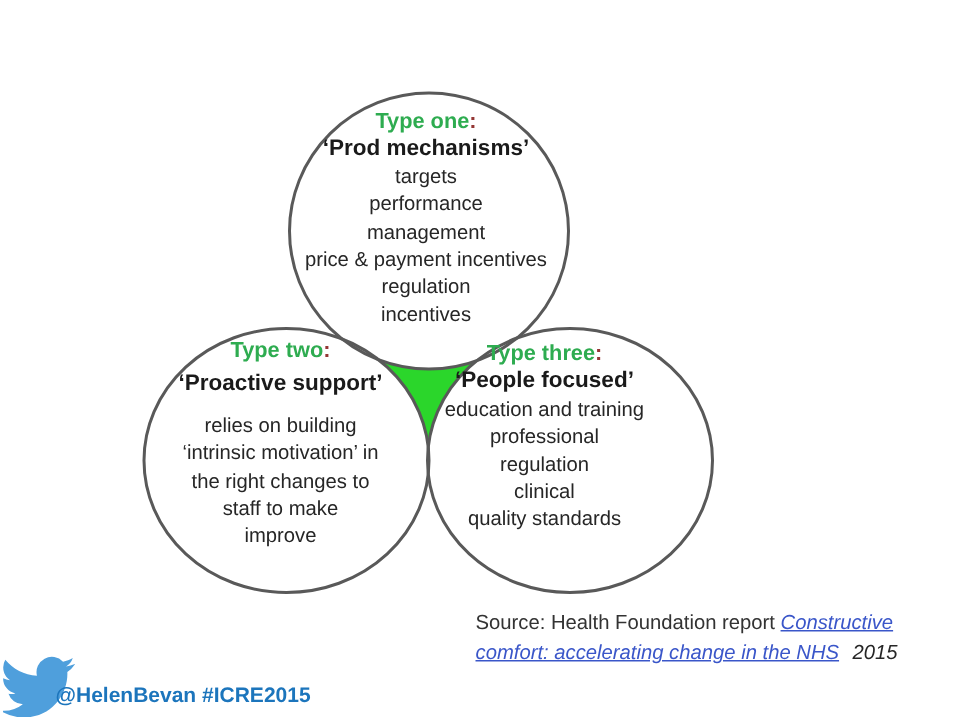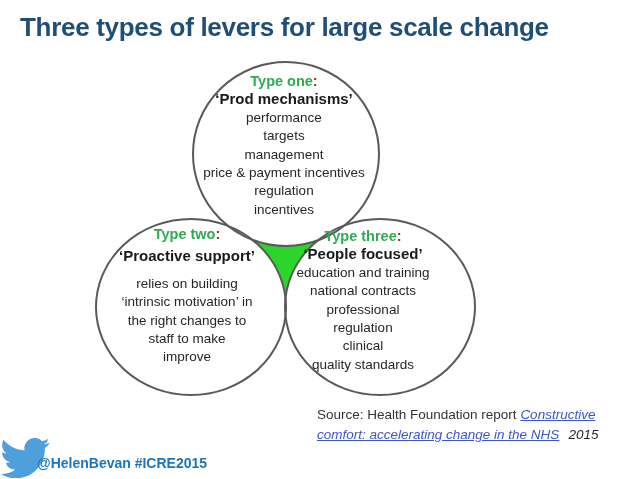--- a/index.html
+++ b/index.html
@@ -54,58 +54,56 @@
     font-size:14px;font-weight:bold;color:#1C75BC;
     white-space:nowrap;z-index:2;
   }
   .bird{position:absolute;left:2px;top:437px;z-index:2;}
 </style>
 </head>
 <body>
 
 <div class="slide">
 
-  <h1 class="slide-title">Three types of levers for large scale change</h1>
 
   <svg class="venn" width="638" height="479" viewBox="0 0 638 479">
     <polygon points="235,228 338,228 286,312" fill="#2BD62B"></polygon>
     <ellipse cx="286" cy="154" rx="93" ry="92" fill="#ffffff"></ellipse>
     <ellipse cx="191" cy="307" rx="95" ry="88" fill="#ffffff"></ellipse>
     <ellipse cx="380" cy="307" rx="95" ry="88" fill="#ffffff"></ellipse>
     <ellipse cx="286" cy="154" rx="93" ry="92" fill="none" stroke="#595959" stroke-width="2"></ellipse>
     <ellipse cx="191" cy="307" rx="95" ry="88" fill="none" stroke="#595959" stroke-width="2"></ellipse>
     <ellipse cx="380" cy="307" rx="95" ry="88" fill="none" stroke="#595959" stroke-width="2"></ellipse>
   </svg>
 
   <div class="circle-text" style="left:189px;top:72px;width:190px;">
     <div class="type-row"><span class="type-green">Type one</span><span class="type-colon">:</span></div>
     <div class="circle-heading">‘Prod mechanisms’</div>
+    <div class="circle-line">targets</div>
     <div class="circle-line">performance</div>
-    <div class="circle-line">targets</div>
     <div class="circle-line">management</div>
     <div class="circle-line">price &amp; payment incentives</div>
     <div class="circle-line">regulation</div>
     <div class="circle-line">incentives</div>
   </div>
 
   <div class="circle-text" style="left:92px;top:225px;width:190px;">
     <div class="type-row"><span class="type-green">Type two</span><span class="type-colon">:</span></div>
     <div class="circle-heading lc-heading">‘Proactive support’</div>
     <div class="circle-line lc-first">relies on building</div>
     <div class="circle-line">‘intrinsic motivation’ in</div>
     <div class="circle-line">the right changes to</div>
     <div class="circle-line">staff to make</div>
     <div class="circle-line">improve</div>
   </div>
 
   <div class="circle-text" style="left:268px;top:227px;width:190px;">
     <div class="type-row"><span class="type-green">Type three</span><span class="type-colon">:</span></div>
     <div class="circle-heading">‘People focused’</div>
     <div class="circle-line">education and training</div>
-    <div class="circle-line">national contracts</div>
     <div class="circle-line">professional</div>
     <div class="circle-line">regulation</div>
     <div class="circle-line">clinical</div>
     <div class="circle-line">quality standards</div>
   </div>
 
   <div class="source">
     <div><span>Source: Health Foundation report </span><a class="source-link">Constructive</a></div>
     <div><a class="source-link">comfort: accelerating change in the NHS</a><span class="source-year">2015</span></div>
   </div>

